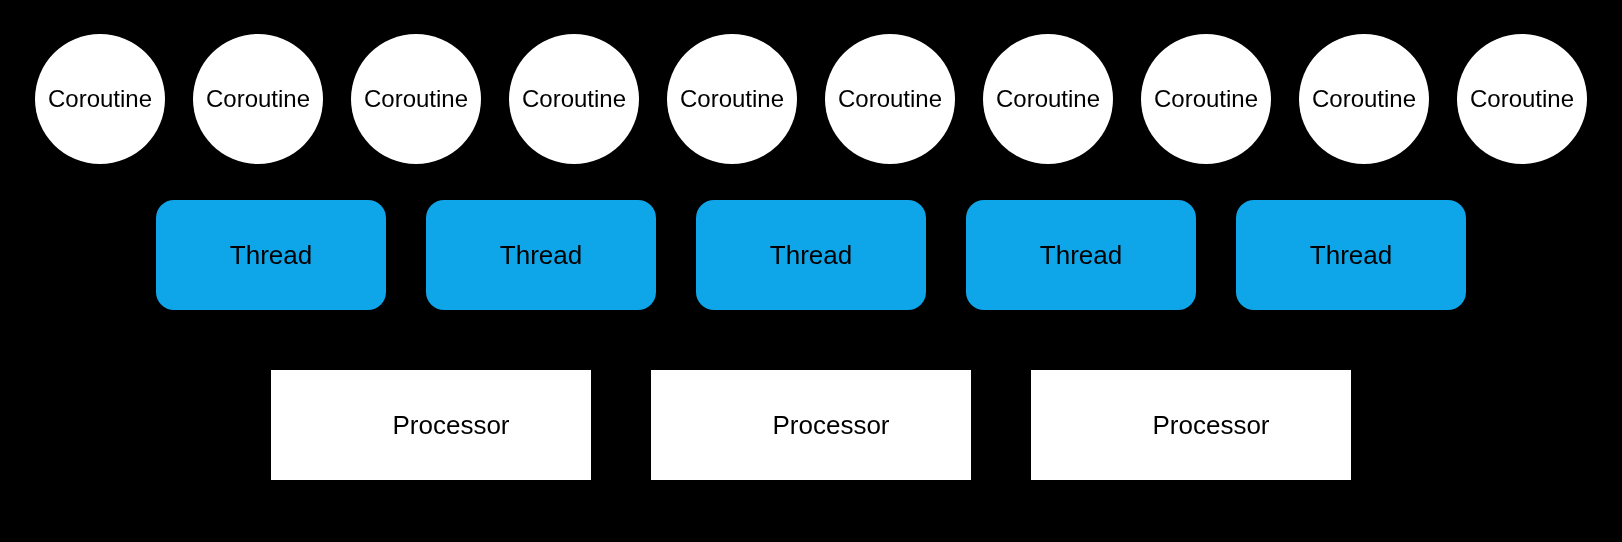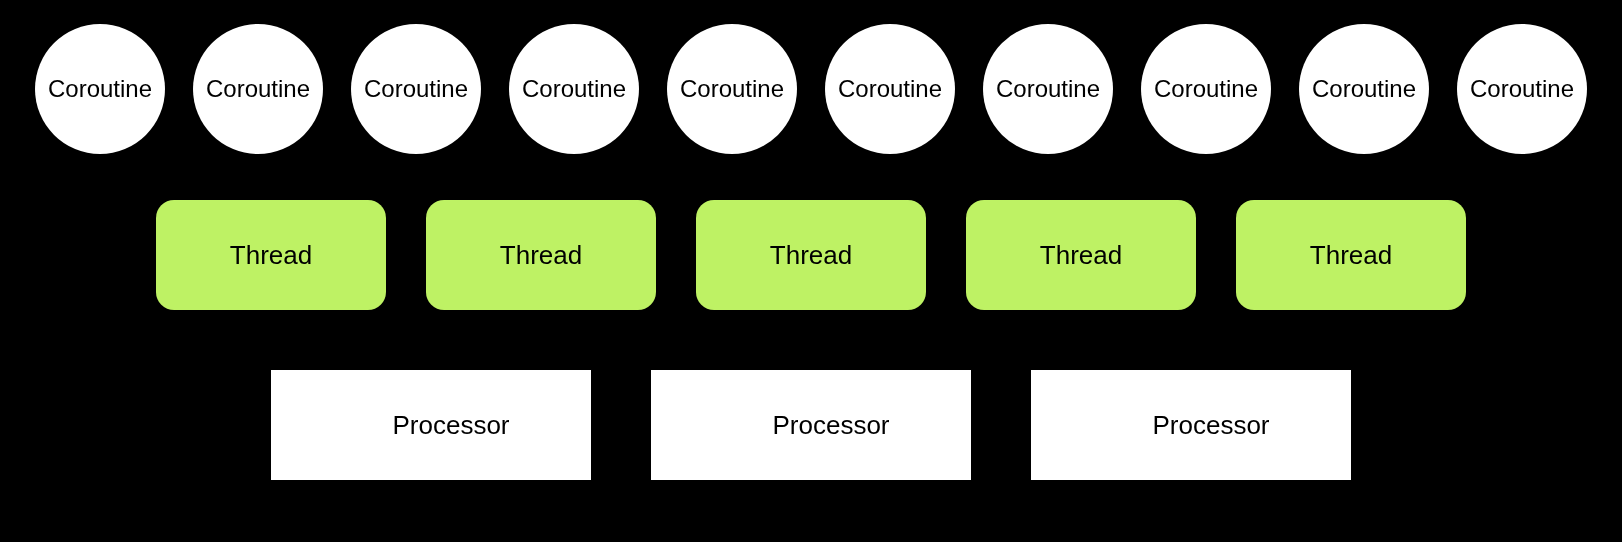--- a/index.html
+++ b/index.html
@@ -17,21 +17,21 @@
       overflow: hidden;
     }
     .row {
       position: absolute;
       width: 100%;
       display: flex;
       justify-content: center;
       gap: 30px;
     }
     .coroutine-row {
-      top: 24px;
+      top: 34px;
       gap: 28px;
       padding: 0 20px;
     }
     .thread-row {
       top: 200px;
       gap: 40px;
     }
     .processor-row {
       top: 370px;
       gap: 60px;
@@ -43,21 +43,21 @@
       border-radius: 50%;
       display: flex;
       align-items: center;
       justify-content: center;
       font-size: 24px;
       flex-shrink: 0;
     }
     .thread {
       width: 230px;
       height: 110px;
-      background: #bef264;
+      background: #0ea5e9;
       border-radius: 18px;
       display: flex;
       align-items: center;
       justify-content: center;
       font-size: 26px;
       flex-shrink: 0;
     }
     .processor {
       width: 320px;
       height: 110px;

